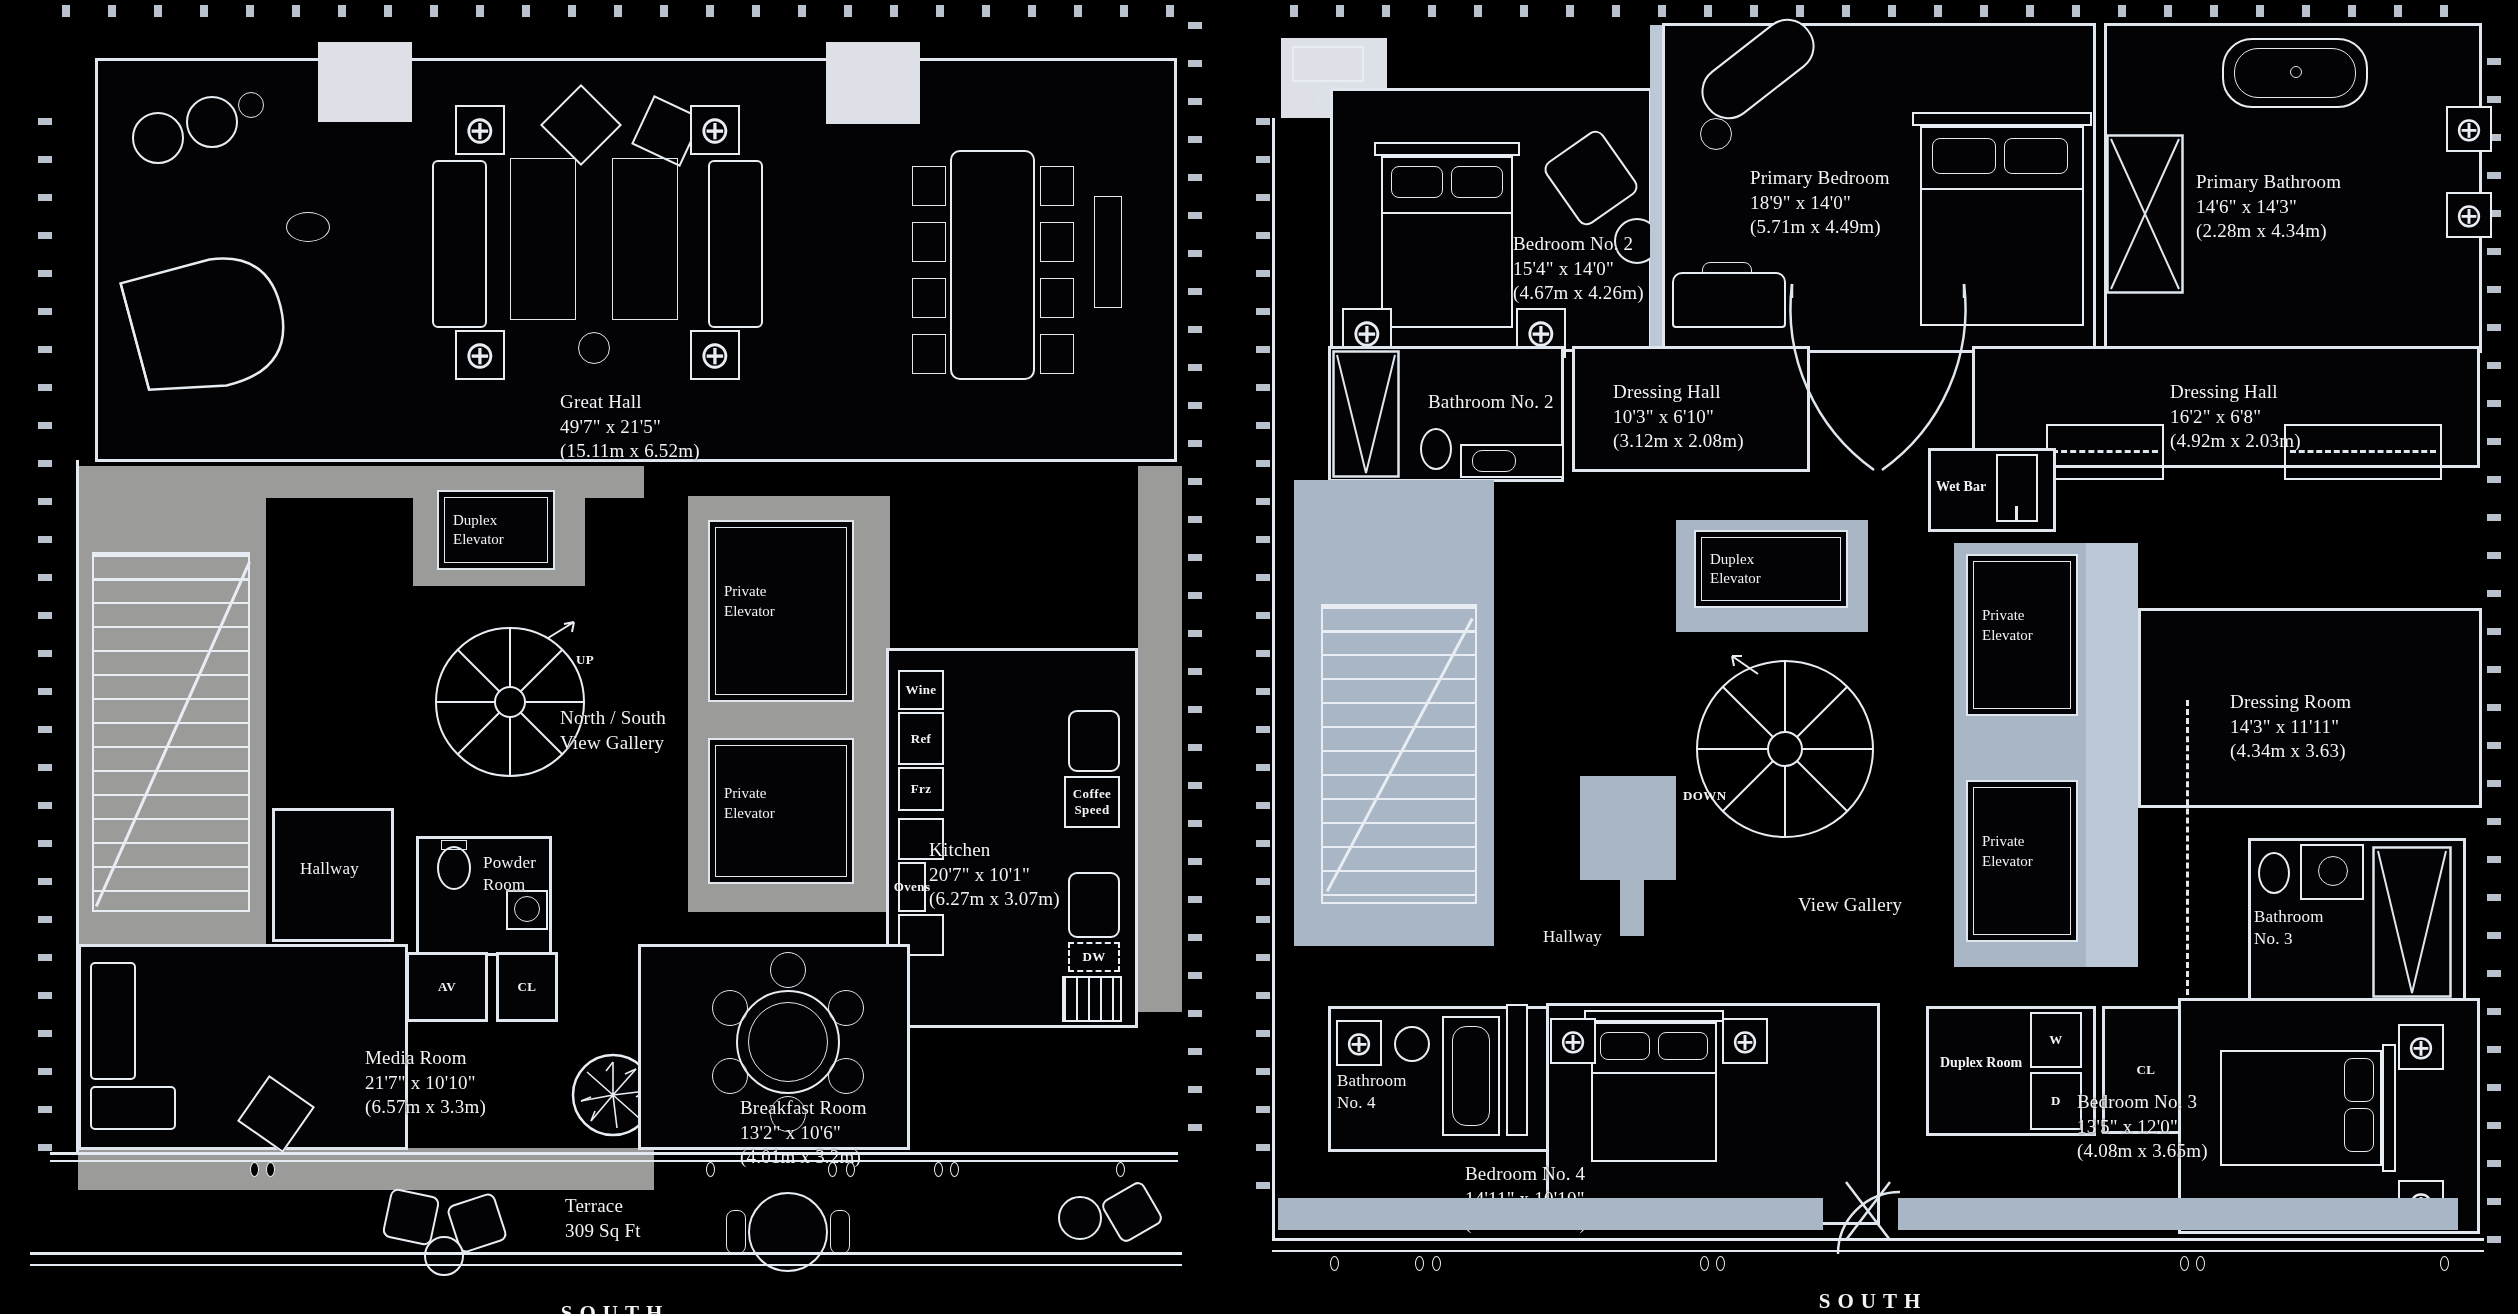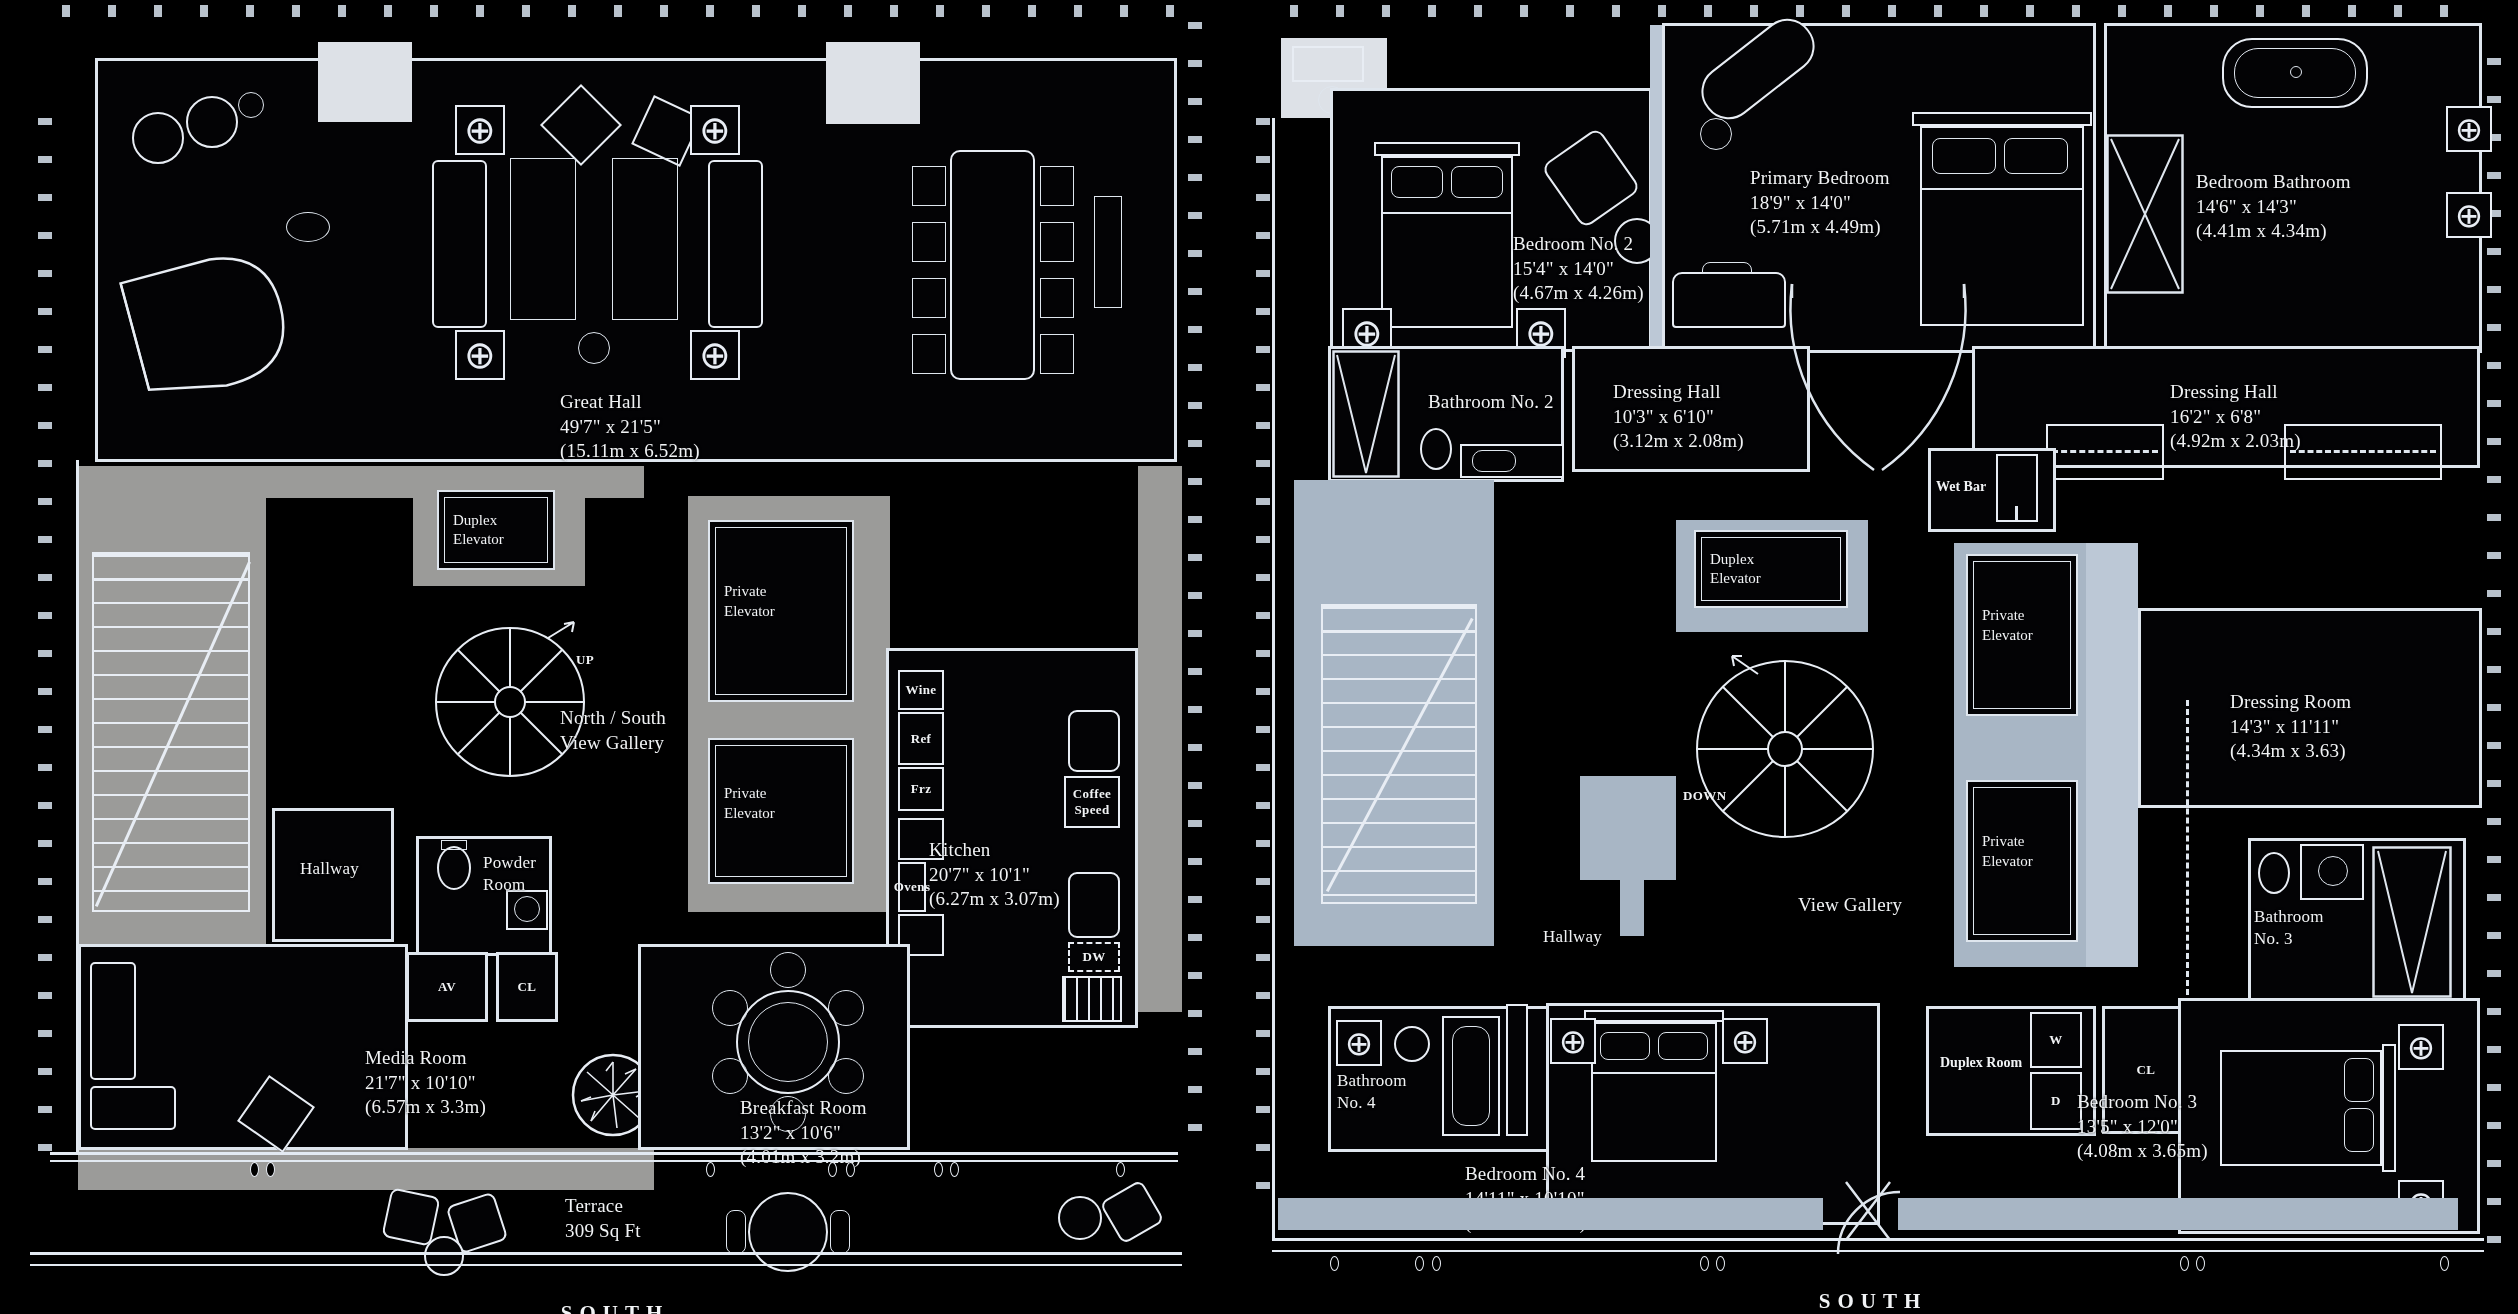--- a/index.html
+++ b/index.html
@@ -292,23 +292,23 @@
     <div class="fn" style="left:2222px;top:38px;width:146px;height:70px;border-radius:30px"></div>
     <div class="fn1" style="left:2234px;top:48px;width:122px;height:50px;border-radius:24px"></div>
     <div class="fn1 round" style="left:2290px;top:66px;width:12px;height:12px"></div>
     <svg style="left:2106px;top:134px" width="78" height="160" viewBox="0 0 78 160">
       <rect x="1.5" y="1.5" width="75" height="157" fill="#030305" stroke="#dfe6ee" stroke-width="2.5"></rect>
       <path d="M5 5 L73 155 M73 5 L5 155" stroke="#dfe6ee" stroke-width="2"></path>
     </svg>
     <div class="cp" style="left:2446px;top:106px;width:46px;height:46px;font-size:34px">⊕</div>
     <div class="cp" style="left:2446px;top:192px;width:46px;height:46px;font-size:34px">⊕</div>
     <div class="lb" style="left:2196px;top:170px">
-      <div>Bedroom Bathroom</div>
+      <div>Primary Bathroom</div>
       <div>14'6" x 14'3"</div>
-      <div>(4.41m x 4.34m)</div>
+      <div>(2.28m x 4.34m)</div>
     </div>
 
     <div class="r" style="left:1328px;top:346px;width:236px;height:136px"></div>
     <svg style="left:1332px;top:350px" width="68" height="128" viewBox="0 0 68 128">
       <rect x="1.5" y="1.5" width="65" height="125" fill="#030305" stroke="#dfe6ee" stroke-width="2.5"></rect>
       <path d="M5 5 L34 123 L63 5" fill="none" stroke="#dfe6ee" stroke-width="2"></path>
     </svg>
     <div class="lb one" style="left:1428px;top:390px">Bathroom No. 2</div>
     <div class="fn round" style="left:1420px;top:428px;width:32px;height:42px"></div>
     <div class="fn" style="left:1460px;top:444px;width:104px;height:34px"></div>

